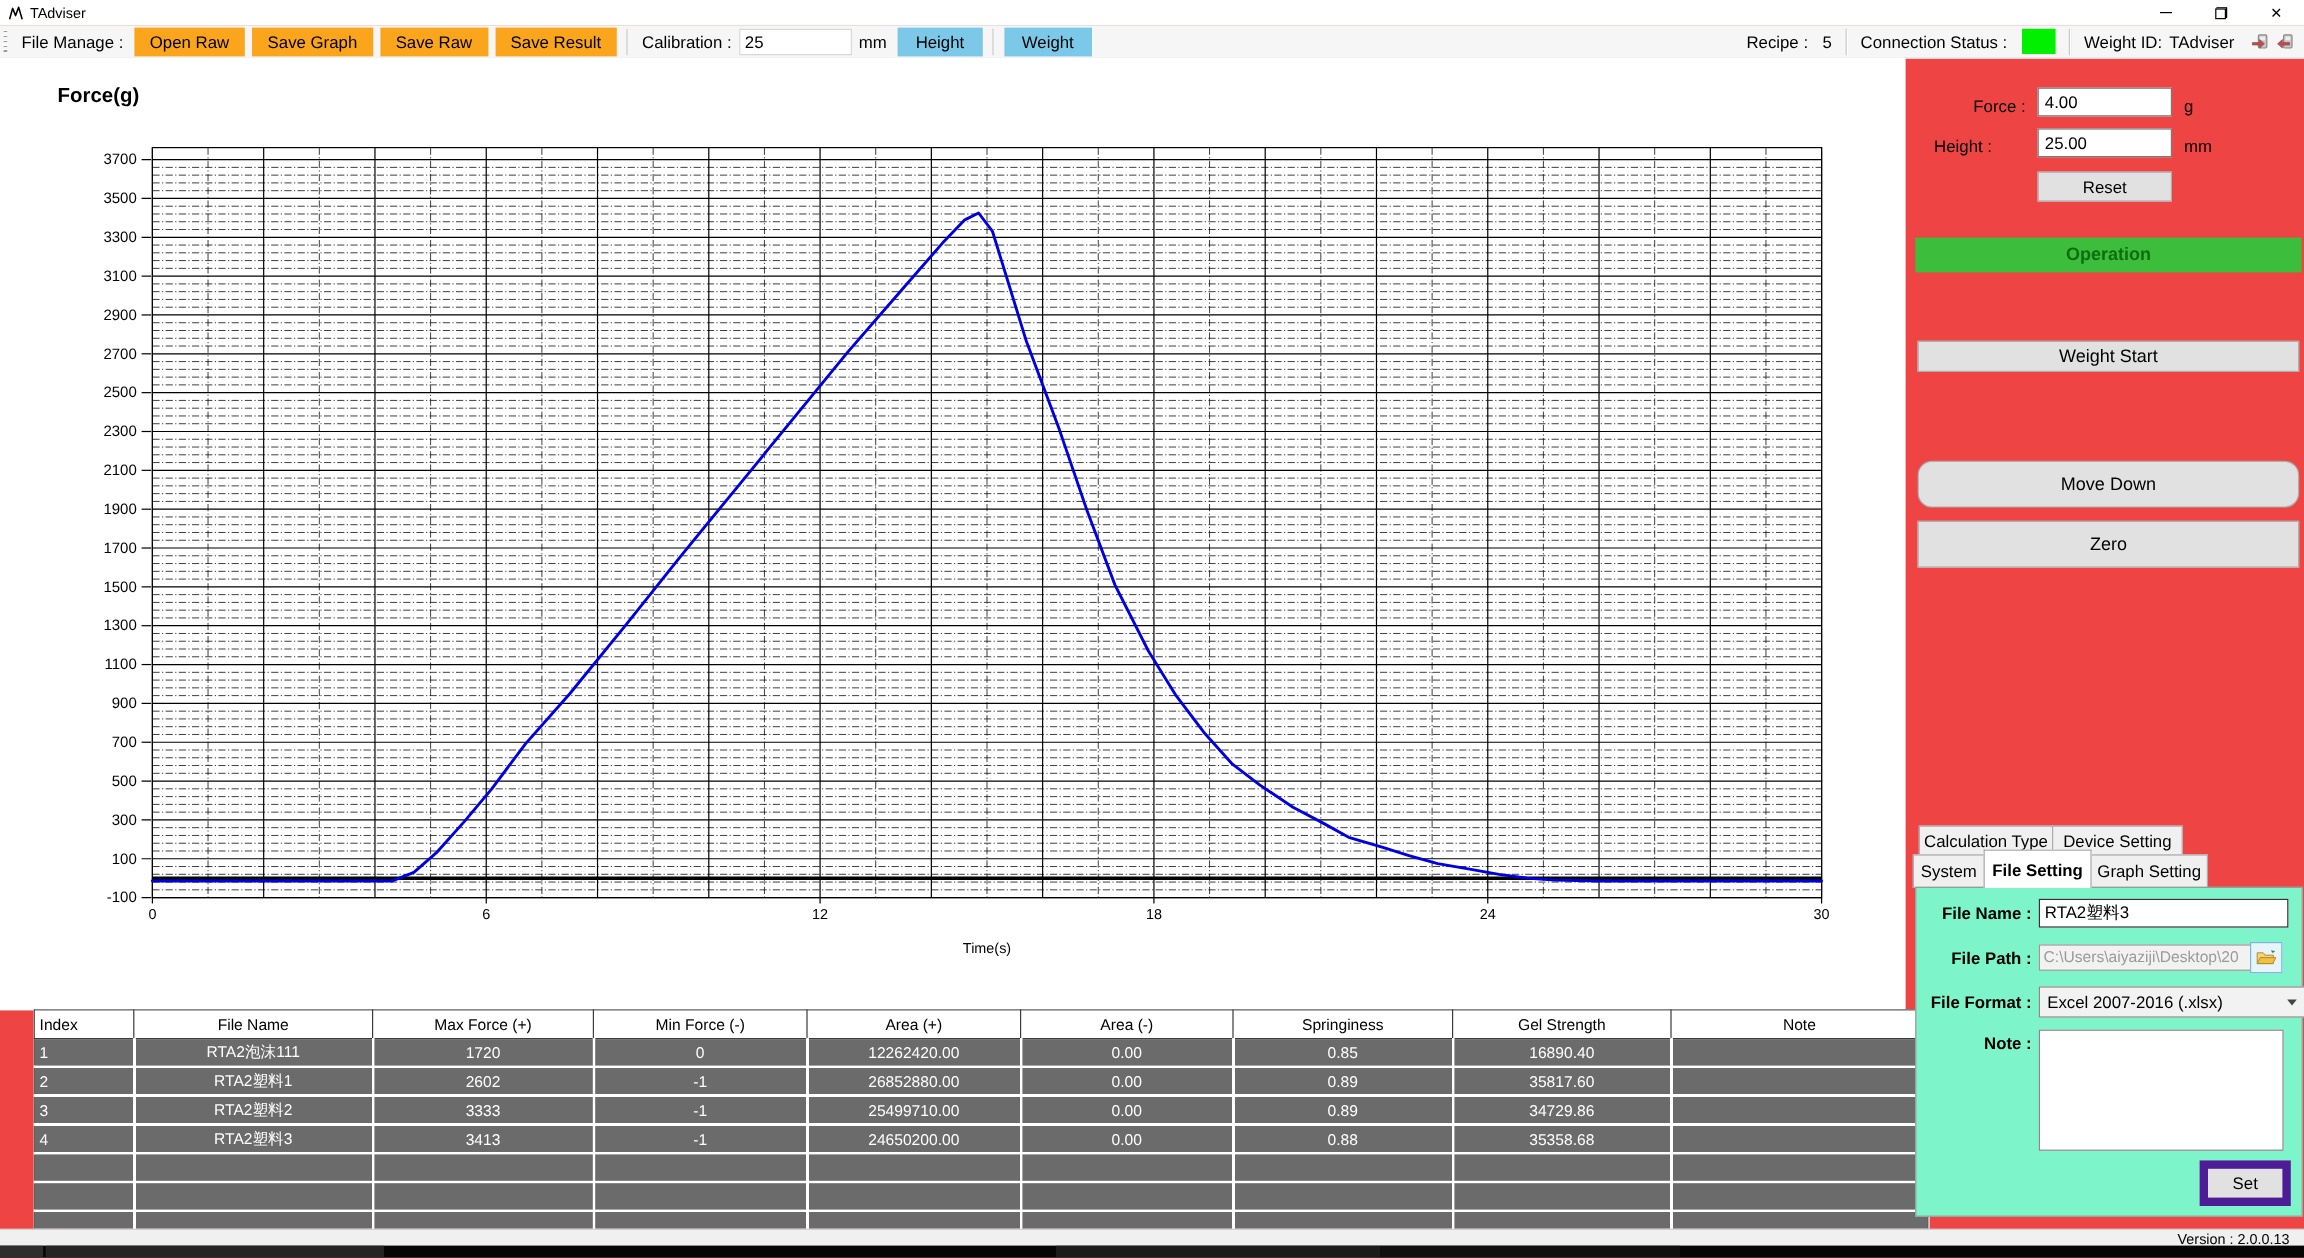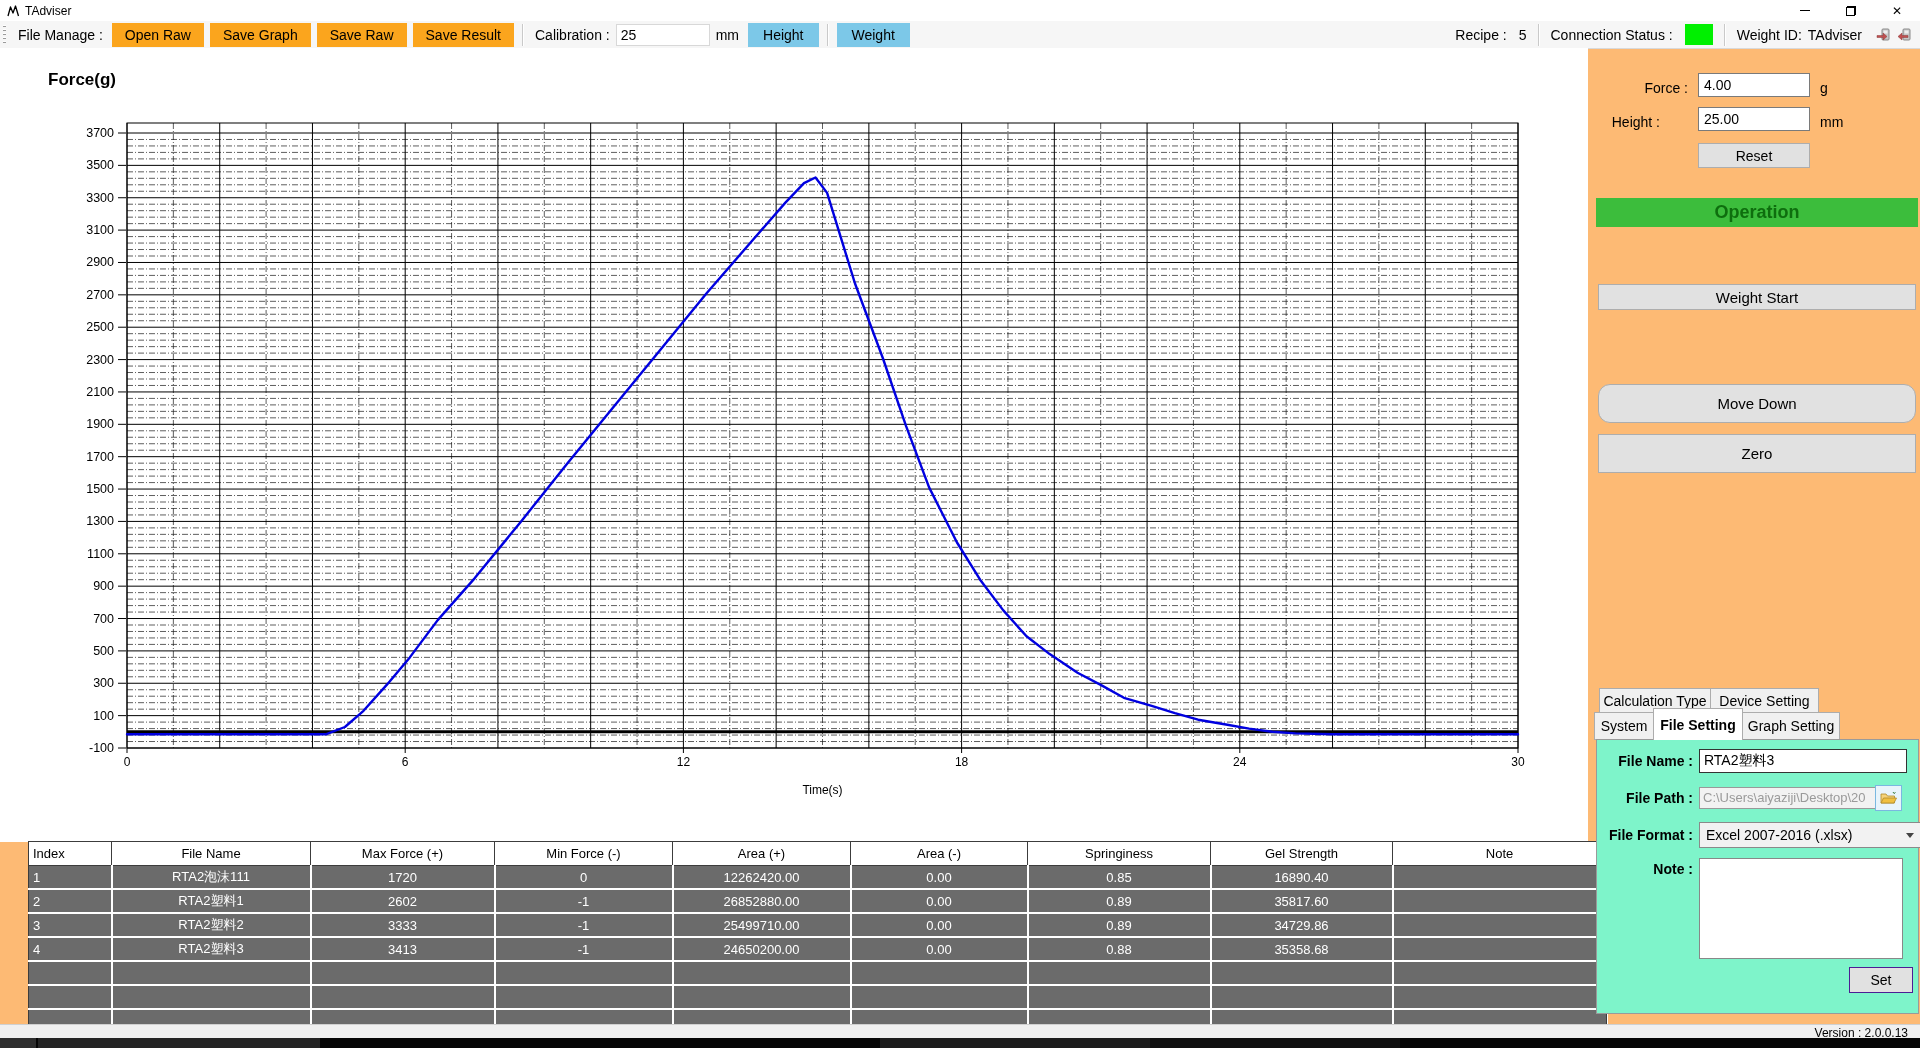--- a/index.html
+++ b/index.html
@@ -1,16 +1,16 @@
 <!DOCTYPE html>
 <html><head>
 <meta charset="utf-8">
 <style>
   html,body{margin:0;padding:0;background:#000;}
-  #app{position:relative;width:1920px;height:1048px;background:#fdba74;overflow:hidden;
+  #app{position:relative;width:1920px;height:1048px;background:#ef4444;overflow:hidden;
        font-family:"Liberation Sans","DejaVu Sans",sans-serif;color:#000;}
   
   .titlebar{position:absolute;left:0;top:0;width:1920px;height:21px;background:#fff;display:flex;align-items:center;}
   .titlebar .appicon{margin:0 5px 0 7px;display:flex;align-items:center;}
   .titlebar .title{font-size:12px;}
   .winbtns{margin-left:auto;display:flex;height:21px;}
   .winbtn{width:46px;height:21px;display:flex;align-items:center;justify-content:center;cursor:default;}
   .minglyph{width:10px;height:1px;background:#000;}
   .restoreglyph{position:relative;width:10px;height:10px;}
   .restoreglyph .b{position:absolute;border:1px solid #000;width:7px;height:7px;background:#fff;}
@@ -46,21 +46,21 @@
                      border-bottom:2px solid #fff;padding:0;text-align:center;overflow:hidden;white-space:nowrap;}
   table.resulttbl td:first-child{text-align:left;padding-left:4px;border-left:1px solid #3c3c3c;}
   table.resulttbl td:last-child{border-right:1px solid #3c3c3c;}
   
   .rp-label{position:absolute;font-size:14px;text-align:right;white-space:nowrap;}
   .rp-input{position:absolute;height:22px;border:1px solid #7a7a7a;background:#fff;font-size:14px;
             font-family:inherit;padding:0 5px;}
   .gbtn{position:absolute;background:#e1e1e1;border:1px solid #adadad;font-size:15px;
         font-family:inherit;display:flex;align-items:center;justify-content:center;cursor:default;}
   .op-header{position:absolute;left:1596px;top:198px;width:322px;height:29px;background:#3cbd3c;
-             color:#0e6e0e;font-size:18px;font-weight:600;display:flex;align-items:center;justify-content:center;}
+             color:#0e6e0e;font-size:15px;font-weight:600;display:flex;align-items:center;justify-content:center;}
   .runbtn{border:2px solid #0078d7;background:#e7e7e7;}
   
   .tab{position:absolute;background:#f0f0f0;border:1px solid #acacac;font-size:14px;
        display:flex;align-items:center;justify-content:center;white-space:nowrap;cursor:default;}
   .tab.active{background:#fff;border-bottom:none;font-weight:600;z-index:3;}
   
   .mint{position:absolute;left:1596px;top:739px;width:321px;height:273px;background:#7ef4ca;
         border:1px solid #9a9a9a;z-index:2;}
   .mint .mlabel{position:absolute;font-size:14px;font-weight:600;text-align:right;white-space:nowrap;}
   .mint input,.mint textarea{font-family:inherit;}
@@ -70,22 +70,22 @@
                background:#f2f2f2;color:#9a9a9a;font-size:13px;padding:0 3px;overflow:hidden;
                white-space:nowrap;line-height:20px;}
   .folderbtn{position:absolute;left:278px;top:45px;width:25px;height:24px;background:#e8f4fb;
              border:1px solid #7ab8e0;display:flex;align-items:center;justify-content:center;cursor:default;}
   .fformat{position:absolute;left:102px;top:82px;width:208px;height:24px;background:#f2f2f2;
            border:1px solid #8a8a8a;font-size:14px;display:flex;align-items:center;padding:0 6px;cursor:default;}
   .fformat .chev{margin-left:auto;width:0;height:0;border-left:4px solid transparent;
                  border-right:4px solid transparent;border-top:5px solid #444;}
   .note-ta{position:absolute;left:102px;top:118px;width:198px;height:95px;border:1px solid #888;
            background:#fff;resize:none;font-size:13px;}
-  .setbtn{position:absolute;left:252px;top:227px;width:62px;height:24px;background:#e1e1e1;
-          border:1px solid #4c1d95;font-size:14px;display:flex;align-items:center;justify-content:center;cursor:default;}
+  .setbtn{position:absolute;left:236px;top:227px;width:62px;height:24px;background:#e1e1e1;
+          border:7px solid #4c1d95;font-size:14px;display:flex;align-items:center;justify-content:center;cursor:default;}
   
   .statusbar{position:absolute;left:0;top:1024px;width:1920px;height:14px;background:#f0f0f0;
              border-top:1px solid #d0d0d0;}
   .version{position:absolute;right:12px;top:1px;font-size:12px;}
   .taskbar{position:absolute;left:0;top:1038px;width:1920px;height:10px;background:#060606;overflow:hidden;}
   .tb-seg{position:absolute;top:0;height:10px;}
   svg{display:block;}
 </style>
 </head>
 <body>

